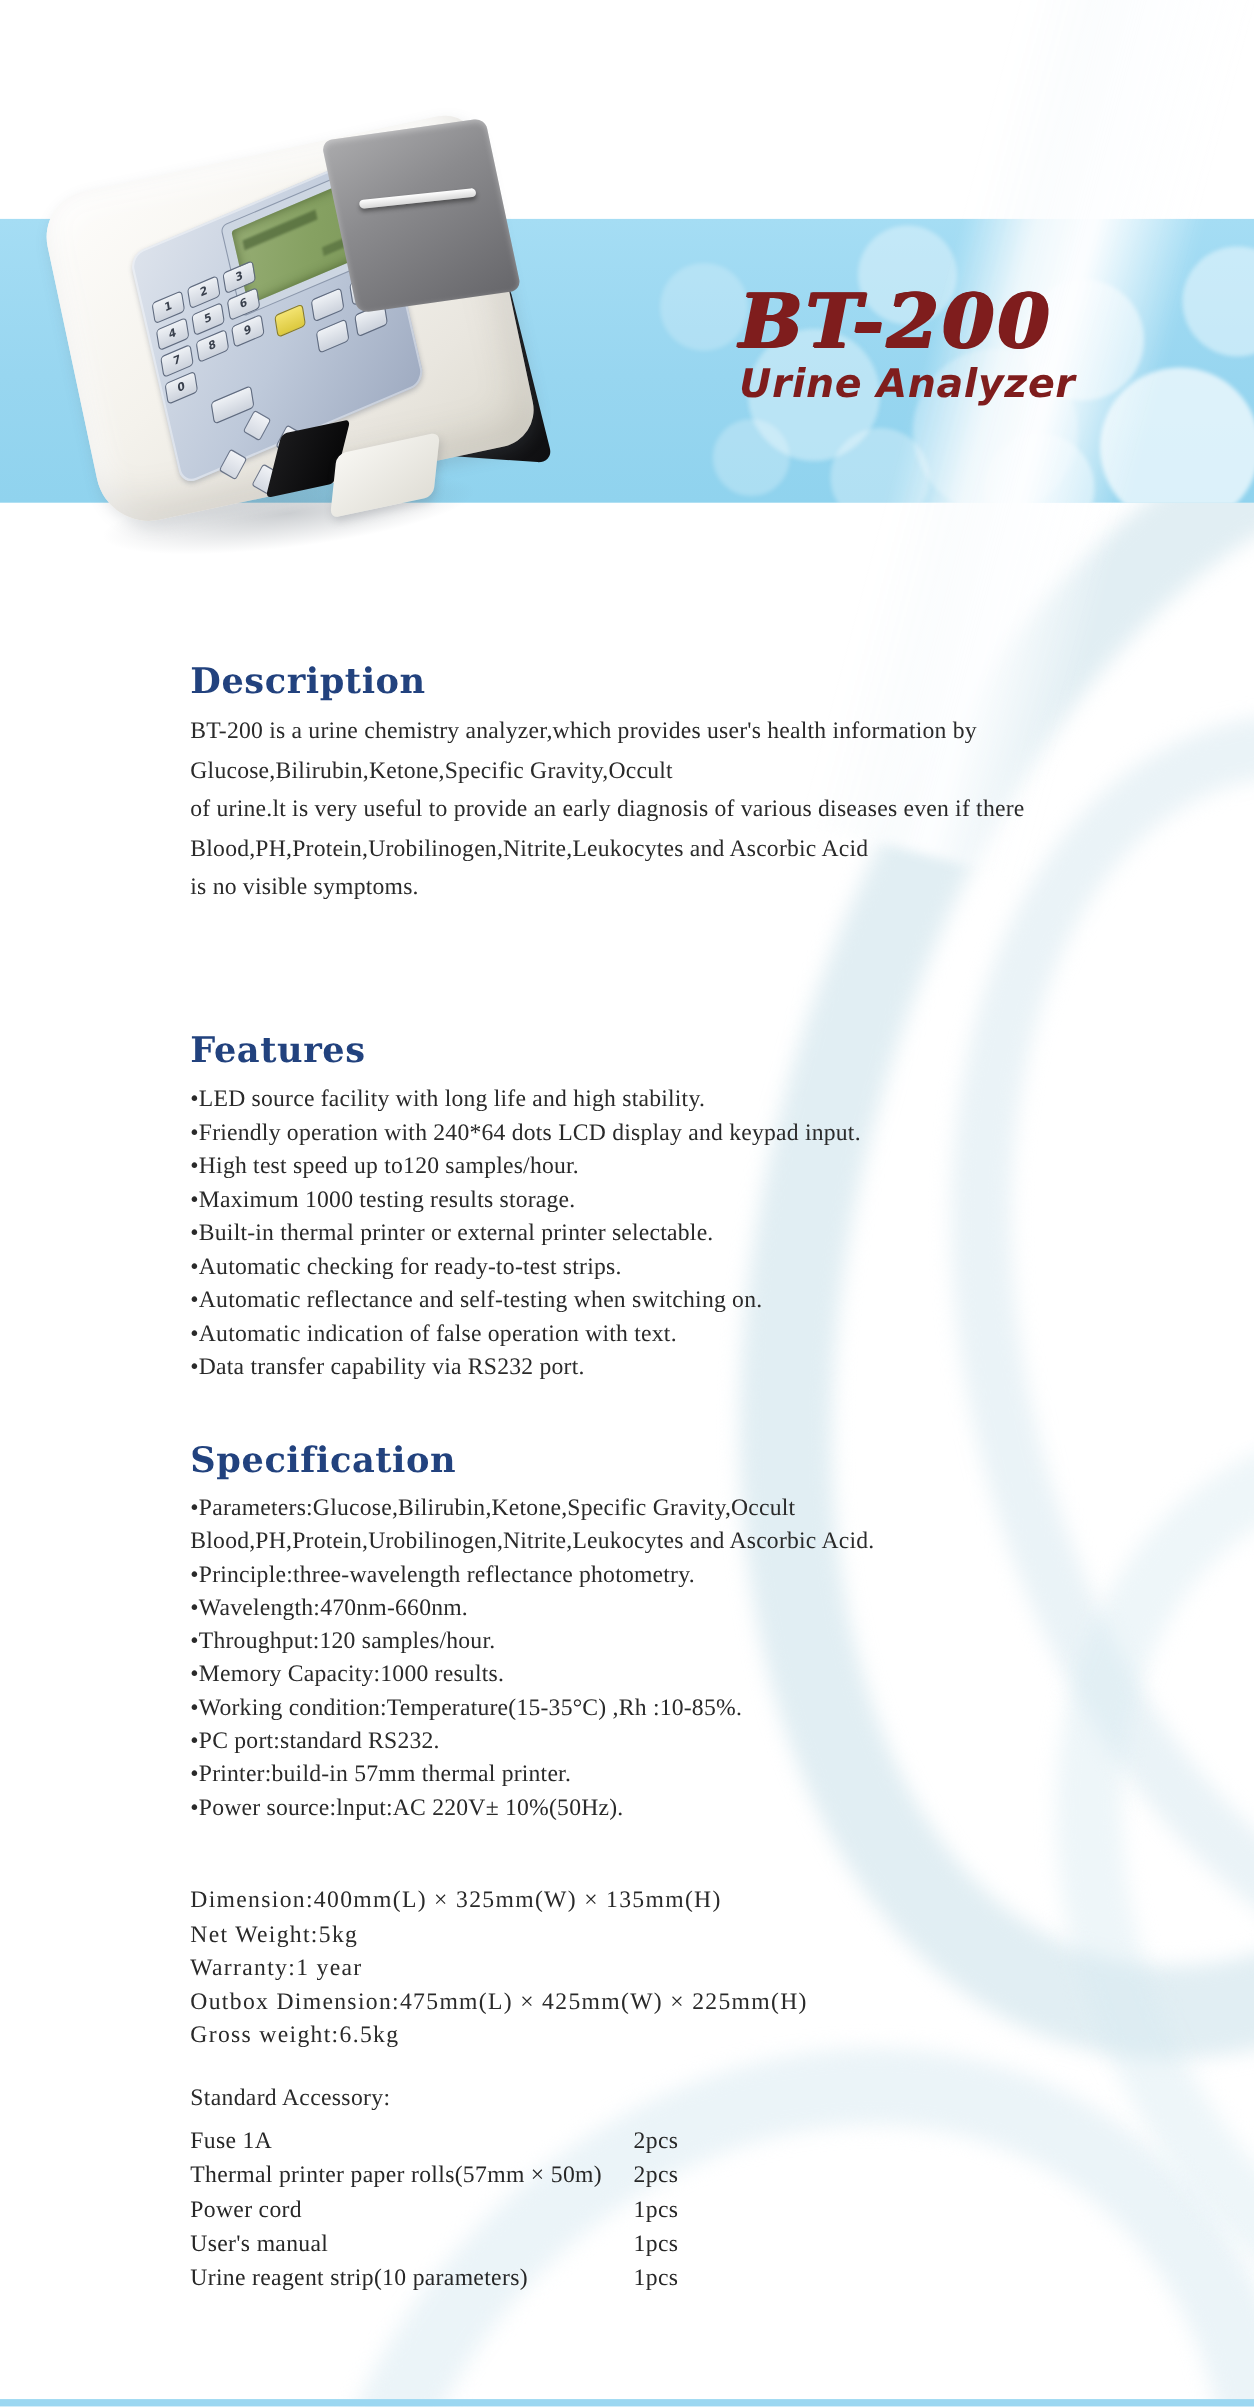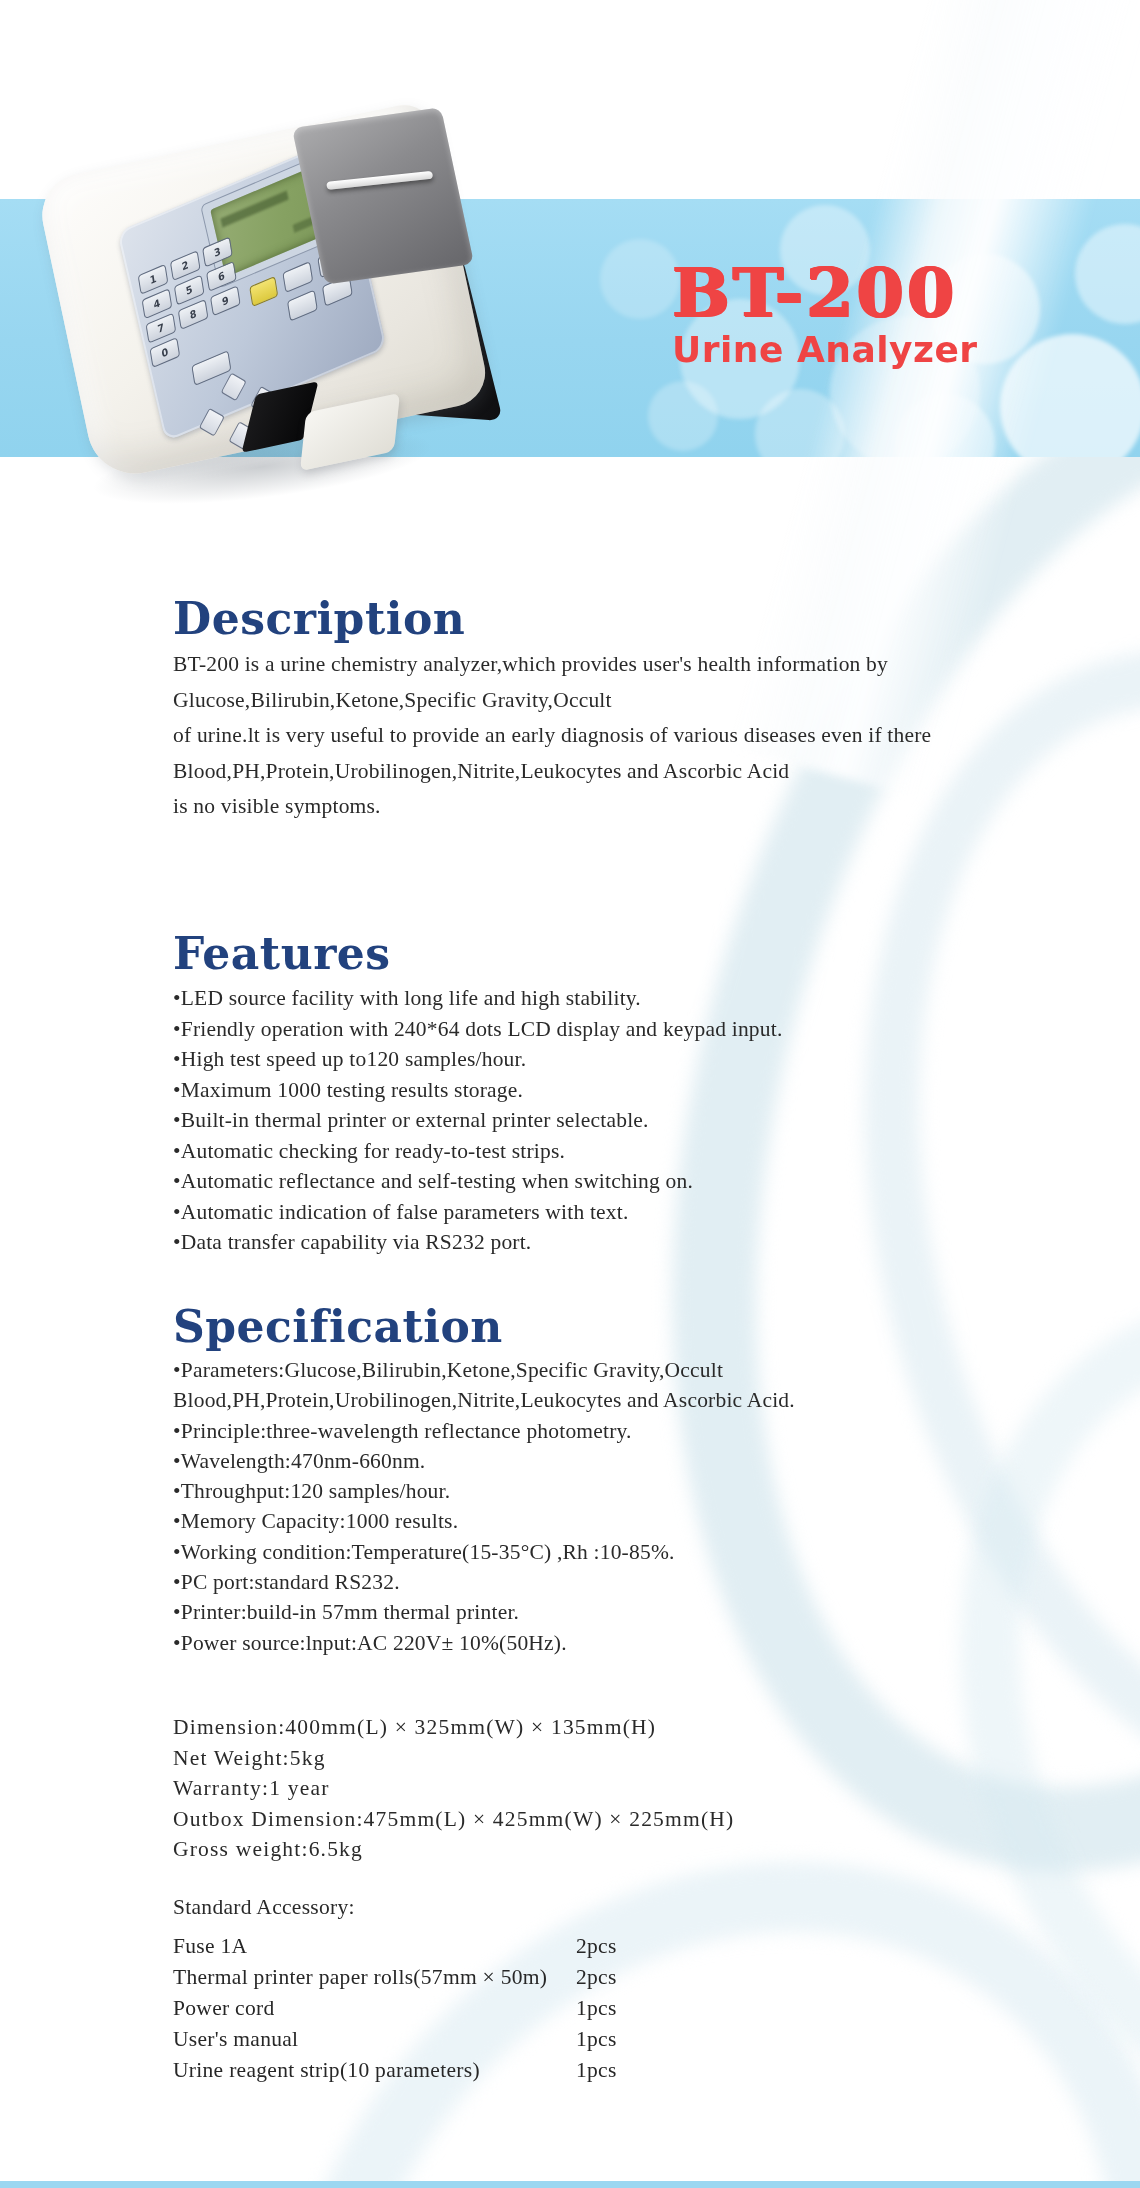--- a/index.html
+++ b/index.html
@@ -38,21 +38,21 @@
 
   
   .ribbon-top {
     position:absolute; left:845px; top:-130px; width:210px; height:920px; z-index:3;
     transform:rotate(15deg);
     background:linear-gradient(90deg, rgba(255,255,255,0) 0%, rgba(250,252,253,.85) 30%, #fdfeff 55%, rgba(255,255,255,0) 100%);
     filter:blur(5px);
   }
 
   
-  .title-block { position:absolute; left:672px; top:258px; z-index:5; color:#ef4444; }
+  .title-block { position:absolute; left:672px; top:258px; z-index:5; color:#7f1d1d;font-style:italic; }
   .model {
     font-family:"DejaVu Serif",serif; font-weight:bold; font-size:68px; line-height:1;
     letter-spacing:3px;
     text-shadow:1px 0 currentColor,-1px 0 currentColor,0 1px currentColor,1.5px 1px currentColor;
   }
   .product {
     font-family:"DejaVu Sans","Liberation Sans",sans-serif; font-weight:bold;
     font-size:36px; line-height:1.1; margin-top:4px; letter-spacing:0.5px;
   }
 
@@ -108,21 +108,21 @@
   .m-sslot { position:absolute; left:198px; top:292px; width:64px; height:54px;
     background:linear-gradient(100deg,#1a1a1c,#070708); border-radius:5px;
     transform:rotate(-12deg) skewX(-26deg); }
   .m-step { position:absolute; left:252px; top:306px; width:96px; height:56px;
     background:linear-gradient(150deg,#f7f6f2,#e0ded6); border-radius:8px;
     transform:rotate(-12deg) skewX(-18deg); box-shadow:2px 4px 8px rgba(100,105,112,.25); }
 
   
   .sec { position:absolute; left:173px; z-index:6; }
   .sec h2 {
-    font-family:"DejaVu Serif",serif; font-weight:bold; font-size:44px; line-height:44px;
+    font-family:"DejaVu Serif",serif; font-weight:bold; font-size:32px; line-height:44px;
     color:#22427e; letter-spacing:0.5px;
   }
   .bodyline { font-size:21.5px; letter-spacing:0.2px; color:#2a2a2a; white-space:pre; }
 
   .sec-desc { top:597px; width:830px; }
   .sec-desc .lines { margin-top:6px; }
   .sec-desc .bodyline { line-height:35.5px; white-space:normal; }
 
   .sec-features { top:932px; width:830px; }
   .sec-features .lines { margin-top:7px; }
@@ -253,21 +253,21 @@
         <div class="bodyline">•High test speed up to120 samples/hour.</div>
 
         <div class="bodyline">•Maximum 1000 testing results storage.</div>
 
         <div class="bodyline">•Built-in thermal printer or external printer selectable.</div>
 
         <div class="bodyline">•Automatic checking for ready-to-test strips.</div>
 
         <div class="bodyline">•Automatic reflectance and self-testing when switching on.</div>
 
-        <div class="bodyline">•Automatic indication of false parameters with text.</div>
+        <div class="bodyline">•Automatic indication of false operation with text.</div>
 
         <div class="bodyline">•Data transfer capability via RS232 port.</div>
       </div>
   </div>
 
   <div class="sec sec-spec">
     <h2>Specification</h2>
     <div class="lines">
 
         <div class="bodyline">•Parameters:Glucose,Bilirubin,Ketone,Specific Gravity,Occult</div>

